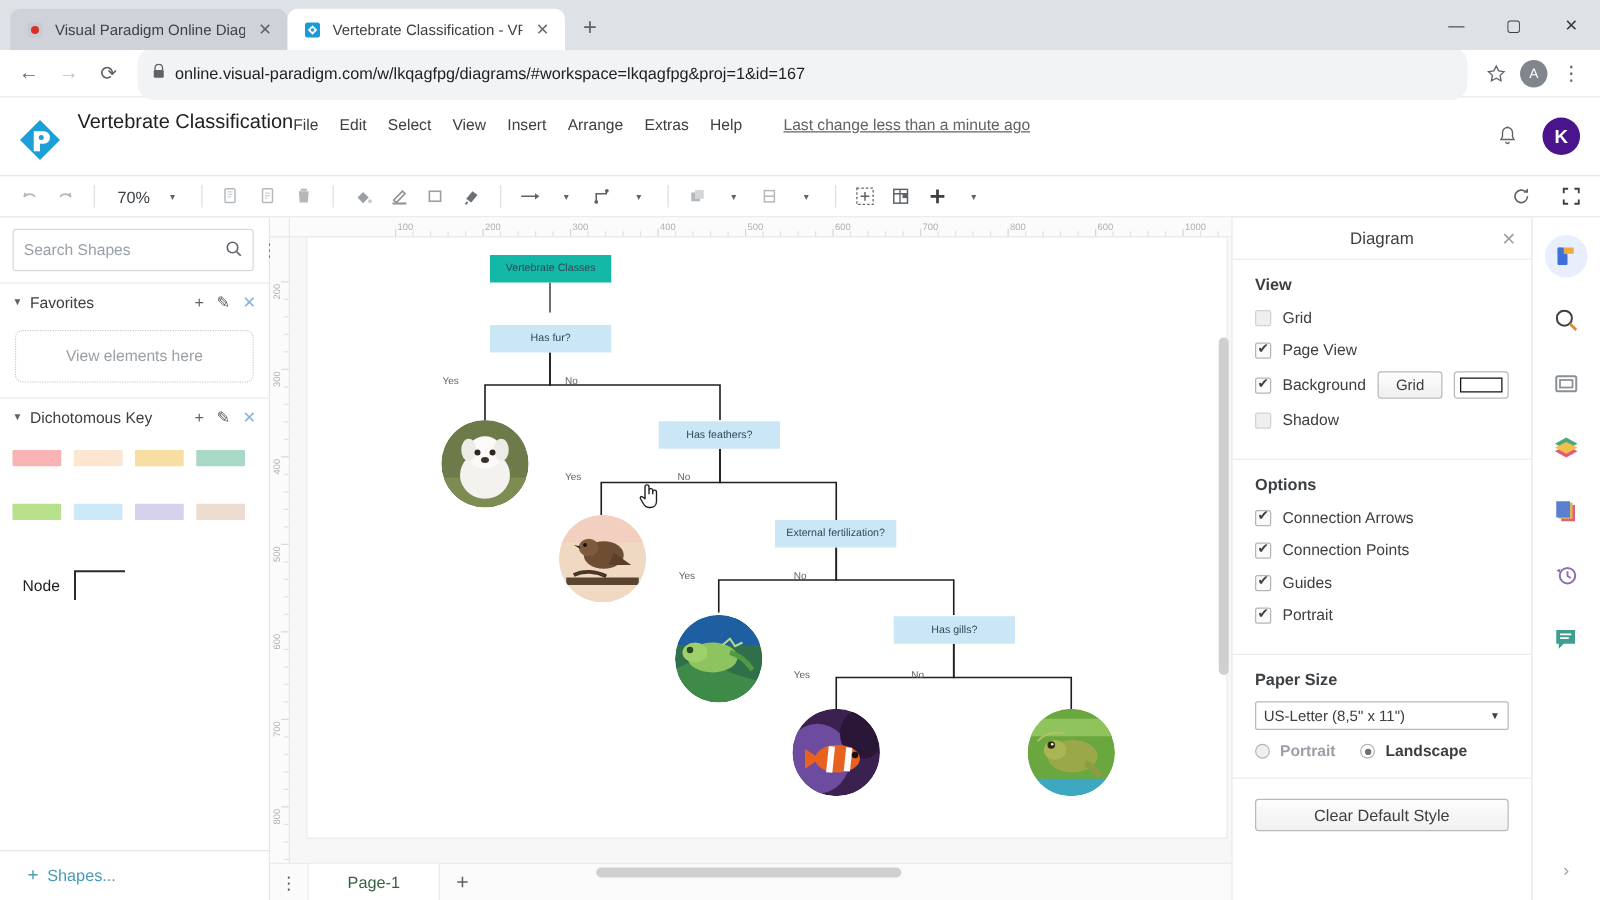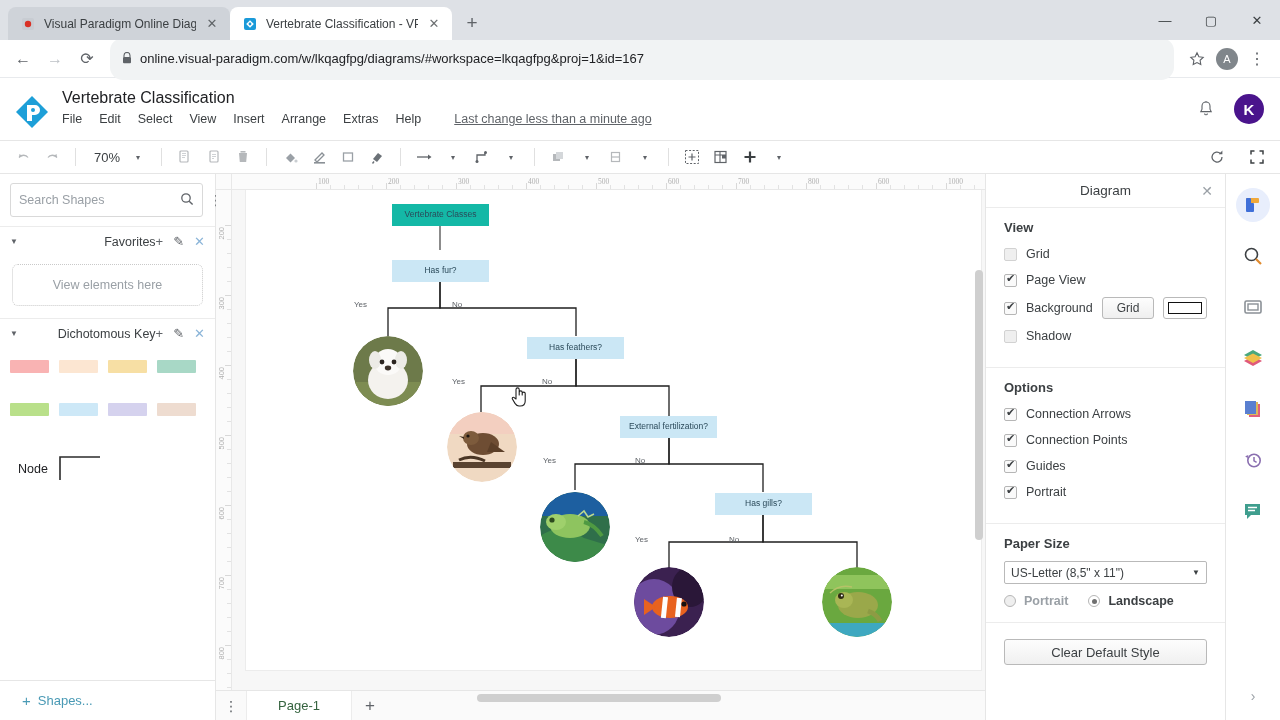--- a/index.html
+++ b/index.html
@@ -47,21 +47,21 @@
   }
   .lock{ font-size:11px; color:#5f6368; }
   .url{ white-space:nowrap; overflow:hidden; text-overflow:clip; }
   .omni-right{ display:flex; align-items:center; gap:4px; }
   .avatar-a{ width:22px;height:22px;border-radius:50%;background:#80868b;
     color:#fff;font-size:11px;display:flex;align-items:center;justify-content:center;}
   
   .app-header{ height:62px; display:flex; align-items:flex-start; padding:10px 14px 0 14px;
     position:relative; }
   .logo{ width:36px;height:36px;flex:none;margin:6px 12px 0 0; }
-  .hdr-left{ display:flex; flex-direction:column; }
+  .hdr-left{ display:flex; flex-direction:row; }
   .doc-title{ font-size:16px; color:#202124; line-height:20px; margin-bottom:4px;}
   .menubar{ display:flex; align-items:center; gap:17px; font-size:12.5px; color:#3c4043;}
   .menubar .lastchange{ color:#5f6368; text-decoration:underline; margin-left:16px; font-size:12.5px;}
   .hdr-right{ position:absolute; right:16px; top:16px; display:flex;
     align-items:center; gap:18px; }
   .bell{ width:20px;height:20px;color:#5f6368; }
   .avatar-k{ width:30px;height:30px;border-radius:50%;background:#4a148c;
     color:#fff;font-size:15px;font-weight:bold;display:flex;align-items:center;justify-content:center;}
   
   .app-toolbar{ height:34px; border-top:1px solid #e6e6e6; border-bottom:1px solid #e6e6e6;
@@ -81,21 +81,21 @@
   .search-wrap{ padding:9px 10px; display:flex; align-items:center; gap:6px; }
   .search-box{ flex:1; height:28px; border:1px solid #d9d9d9; border-radius:3px;
     display:flex; align-items:center; padding:16px 8px; }
   .search-box input{ border:none; outline:none; flex:1; font-size:12.5px;
     color:#3c4043; font-family:inherit; background:transparent;}
   .search-box input::placeholder{ color:#9aa0a6; }
   .kebab{ color:#5f6368; font-size:14px; width:10px; text-align:center;}
   .sect-head{ height:30px; display:flex; align-items:center; padding:0 10px;
     border-top:1px solid #ececec; font-size:12.5px; color:#3c4043; }
   .tri{ font-size:8px; color:#5f6368; margin-right:6px; }
-  .sect-title{ flex:1;text-align:right; }
+  .sect-title{ flex:1; }
   .sect-actions{ display:flex; gap:10px; align-items:center;}
   .sect-actions span{ font-size:13px; }
   .ico-plus{ color:#5f6368; }
   .ico-pen{ color:#5f6368; font-size:11px;}
   .ico-x{ color:#8ab4d8; }
   .dropzone{ margin:8px 12px 12px 12px; height:42px; border:1px dotted #c9c9c9;
     border-radius:6px; display:flex; align-items:center; justify-content:center;
     color:#9aa0a6; font-size:12.5px; }
   .swatches{ padding:12px 10px 4px 10px; }
   .swrow{ display:flex; gap:10px; margin-bottom:30px; }
@@ -110,21 +110,21 @@
   .canvas-area{ flex:1; display:flex; flex-direction:column; position:relative; min-width:0;}
   .ruler-h{ height:16px; background:#fbfbfb; border-bottom:1px solid #e8e8e8;
     position:relative; overflow:hidden; margin-left:16px;}
   .ruler-v{ width:16px; background:#fbfbfb; border-right:1px solid #e8e8e8;
     position:absolute; left:0; top:16px; bottom:30px; overflow:hidden;}
   .ruler-corner{ position:absolute; left:0; top:0; width:16px; height:16px;
     background:#fbfbfb; border-right:1px solid #e8e8e8; border-bottom:1px solid #e8e8e8; z-index:3;}
   .rh-tick{ position:absolute; top:0; font-size:7.5px; color:#b0b0b0; }
   .rh-tick i{ display:block; position:absolute; left:0; top:9px; width:1px;
     height:7px; background:#d8d8d8; }
-  .rh-tick em{ position:absolute; left:2px; top:3px; font-style:normal;font-family:Liberation Serif, serif; }
+  .rh-tick em{ position:absolute; left:2px; top:3px; font-style:normal; }
   .rh-minor{ position:absolute; top:11px; width:1px; height:5px; background:#e2e2e2;}
   .rv-tick{ position:absolute; left:0; font-size:7.5px; color:#b0b0b0; width:16px;}
   .rv-tick i{ display:block; position:absolute; left:9px; top:0; height:1px;
     width:7px; background:#d8d8d8; }
   .rv-tick em{ position:absolute; left:1px; top:2px; font-style:normal;
     writing-mode:vertical-rl; transform:rotate(180deg); }
   .rv-minor{ position:absolute; left:11px; width:5px; height:1px; background:#e2e2e2;}
   .canvas-scroll{ flex:1; position:relative; margin-left:16px; overflow:hidden;
     background:#f7f7f7;}
   .page{ position:absolute; left:14px; top:0; width:735px; height:480px;

